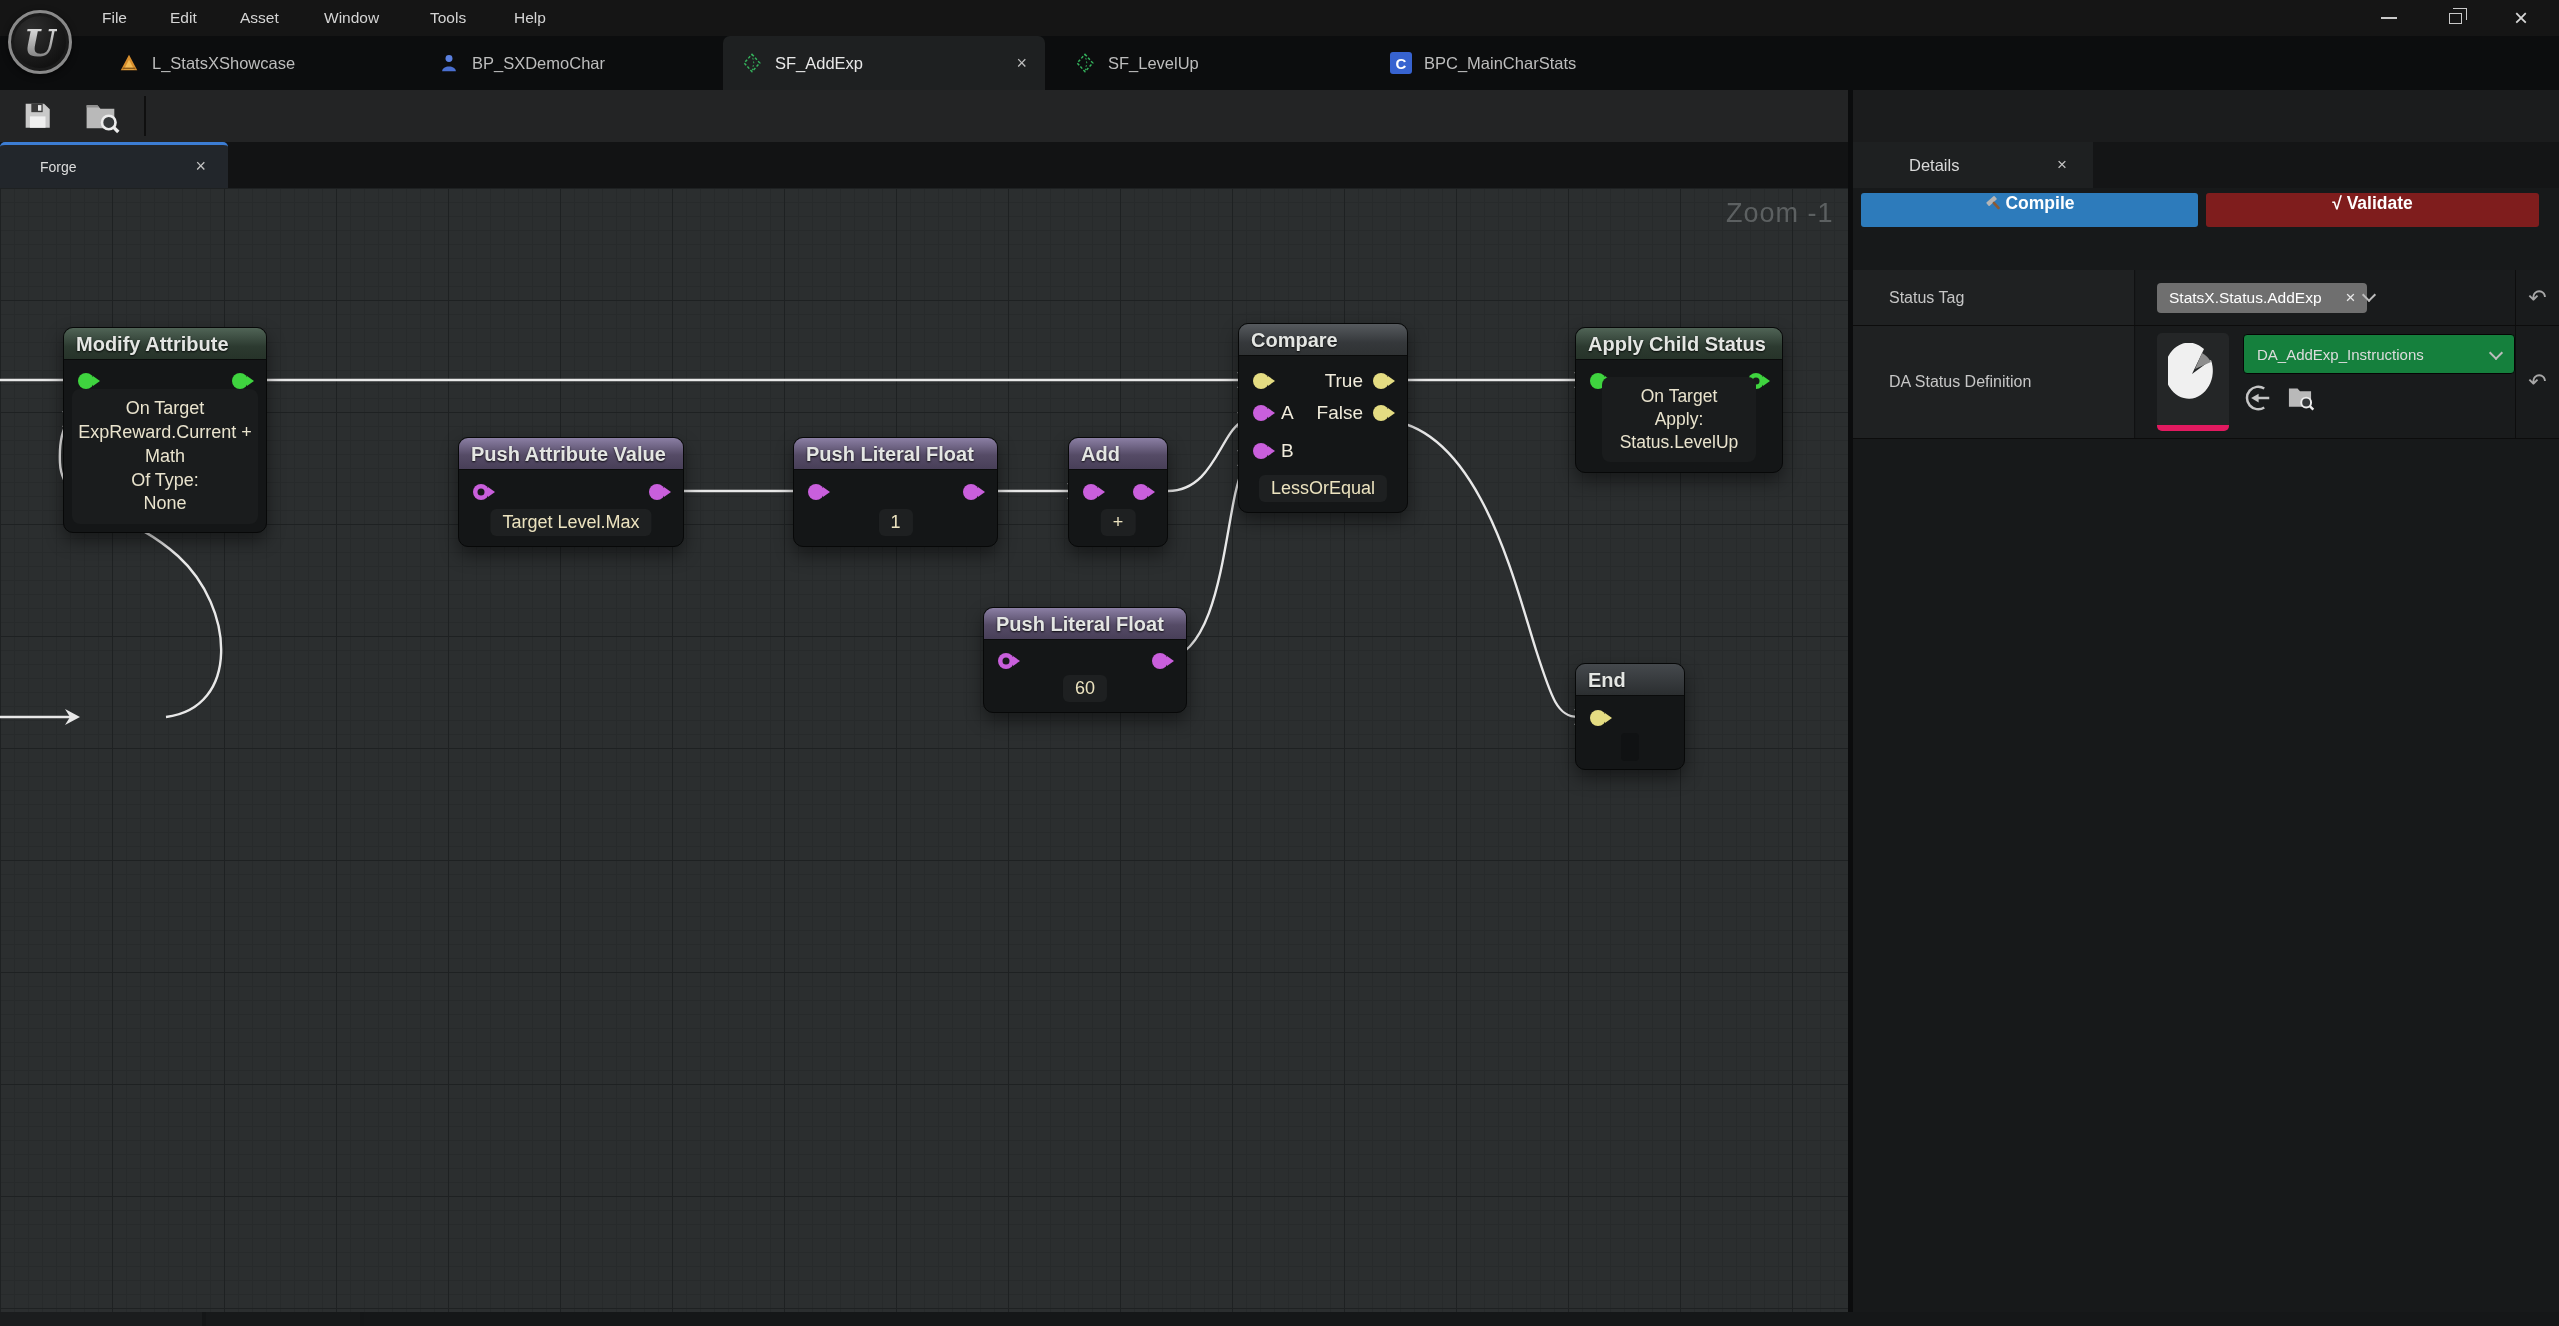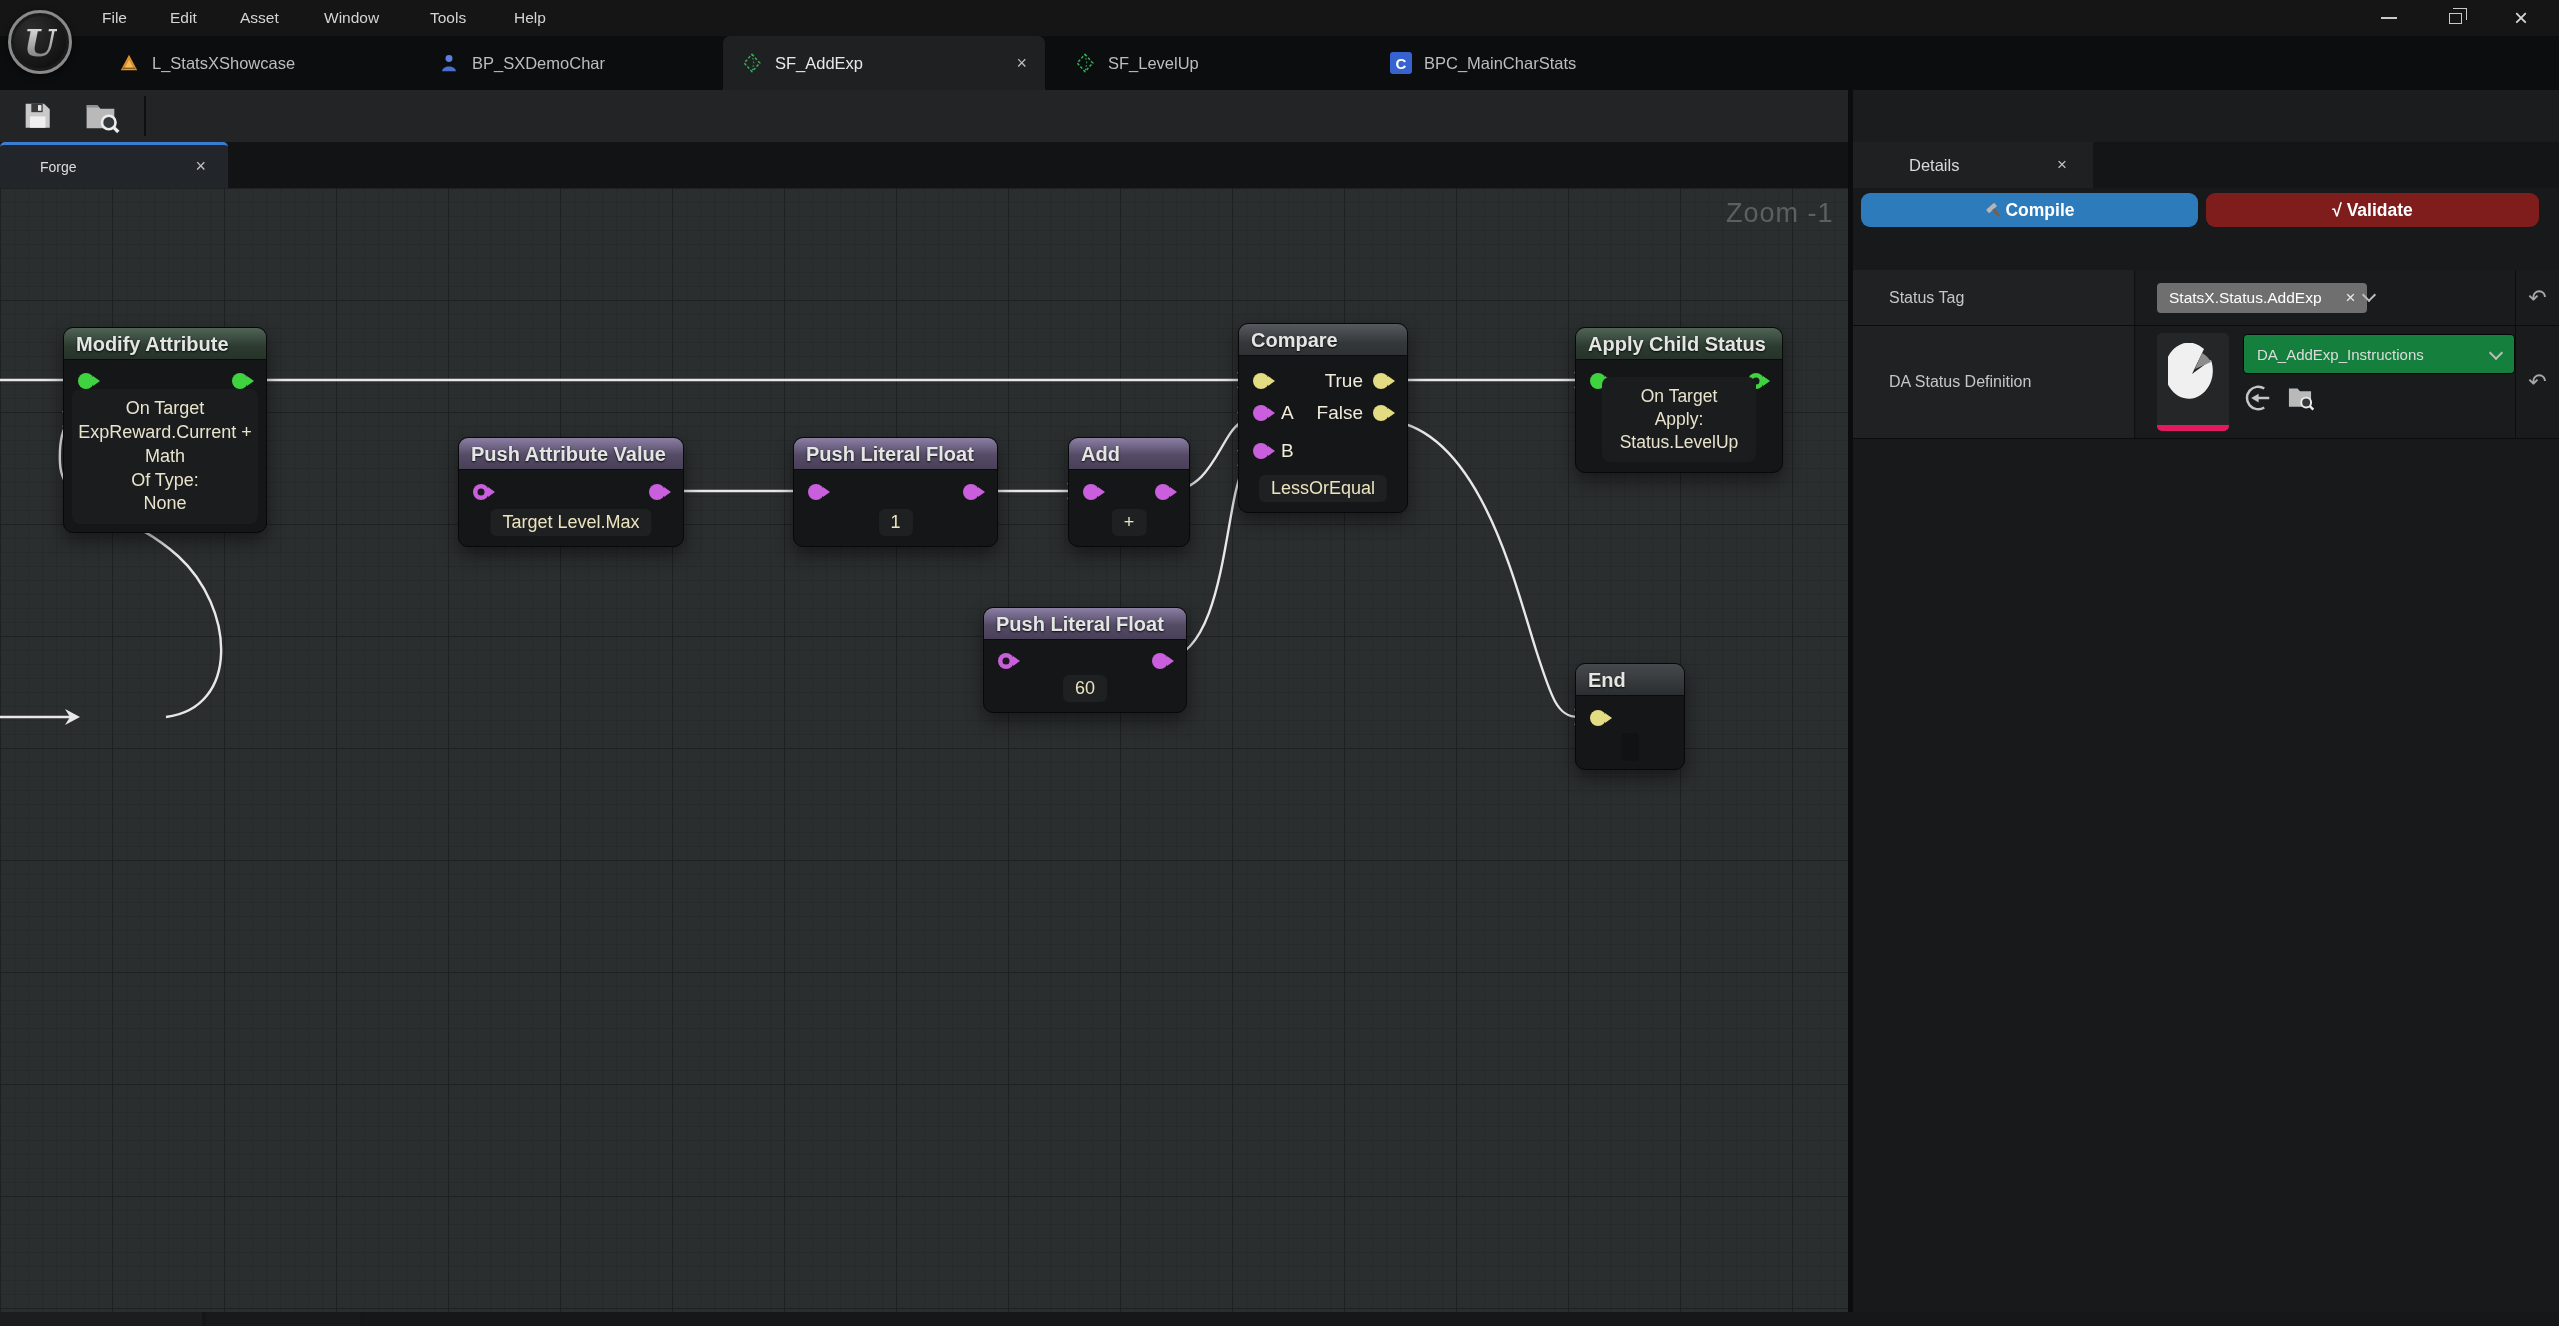--- a/index.html
+++ b/index.html
@@ -80,21 +80,21 @@
   #bottom-strip{left:0;top:1312px;width:2559px;height:14px;background:#141617}
   .bseg{position:absolute;top:0;height:14px}
 
   
   #details-pane{left:1853px;top:142px;width:706px;height:1184px;background:#17191a}
   #pane-divider{left:1848px;top:90px;width:5px;height:1236px;background:#0b0c0d}
   #details-strip{position:absolute;left:0;top:0;width:706px;height:46px;background:#141516}
   #details-tab{position:absolute;left:0;top:0;width:240px;height:46px;background:#1e2021;display:flex;align-items:center}
   #details-tab .lbl{margin-left:56px;font-size:16.5px;color:#d9d9d9}
   #details-tab .close{margin-left:auto;margin-right:26px;color:#c3c3c3;font-size:17px}
-  .btn{position:absolute;height:34px;border-radius:9px;display:flex;align-items:center;justify-content:center;
+  .btn{position:absolute;height:34px;border-radius:3px;display:flex;justify-content:center;
        gap:1px;color:#fff;font-weight:bold;font-size:17.5px}
   #compile-btn{left:8px;top:51px;width:337px;background:#2d7bbb}
   #validate-btn{left:353px;top:51px;width:333px;background:#7f1d1d}
   #section-header{position:absolute;left:0;top:99px;width:706px;height:28px;background:#242627;
       border-top:1px solid #0b0b0b;border-bottom:1px solid #0b0b0b;display:flex;align-items:center}
   #section-header .tri{width:0;height:0;border-left:6px solid transparent;border-right:6px solid transparent;
       border-top:8px solid #9a9a9a;margin-left:14px}
   #section-header .lbl{margin-left:12px;font-weight:bold;font-size:16px;color:#e6e6e6}
   .prop-row{position:absolute;left:0;width:706px}
   .label-col{position:absolute;left:0;top:0;width:282px;height:100%;background:#1f2122;border-right:1px solid #101112;
@@ -255,21 +255,21 @@
       <div class="vbox">Target Level.Max</div>
     </div>
 
     <div class="node" style="left:793px;top:249px;width:205px;height:110px">
       <div class="nhead h-purple">Push Literal Float</div>
       <span class="pin pp" style="left:14px;top:46px"></span>
       <span class="pin pp" style="right:18px;top:46px"></span>
       <div class="vbox">1</div>
     </div>
 
-    <div class="node" style="left:1068px;top:249px;width:122px;height:110px">
+    <div class="node" style="left:1068px;top:249px;width:100px;height:110px">
       <div class="nhead h-purple">Add</div>
       <span class="pin pp" style="left:14px;top:46px"></span>
       <span class="pin pp" style="right:18px;top:46px"></span>
       <div class="vbox">+</div>
     </div>
 
     <div class="node" style="left:1238px;top:135px;width:170px;height:190px">
       <div class="nhead h-gray">Compare</div>
       <span class="pin py" style="left:14px;top:49px"></span>
       <span class="pin pp" style="left:14px;top:81px"></span>

